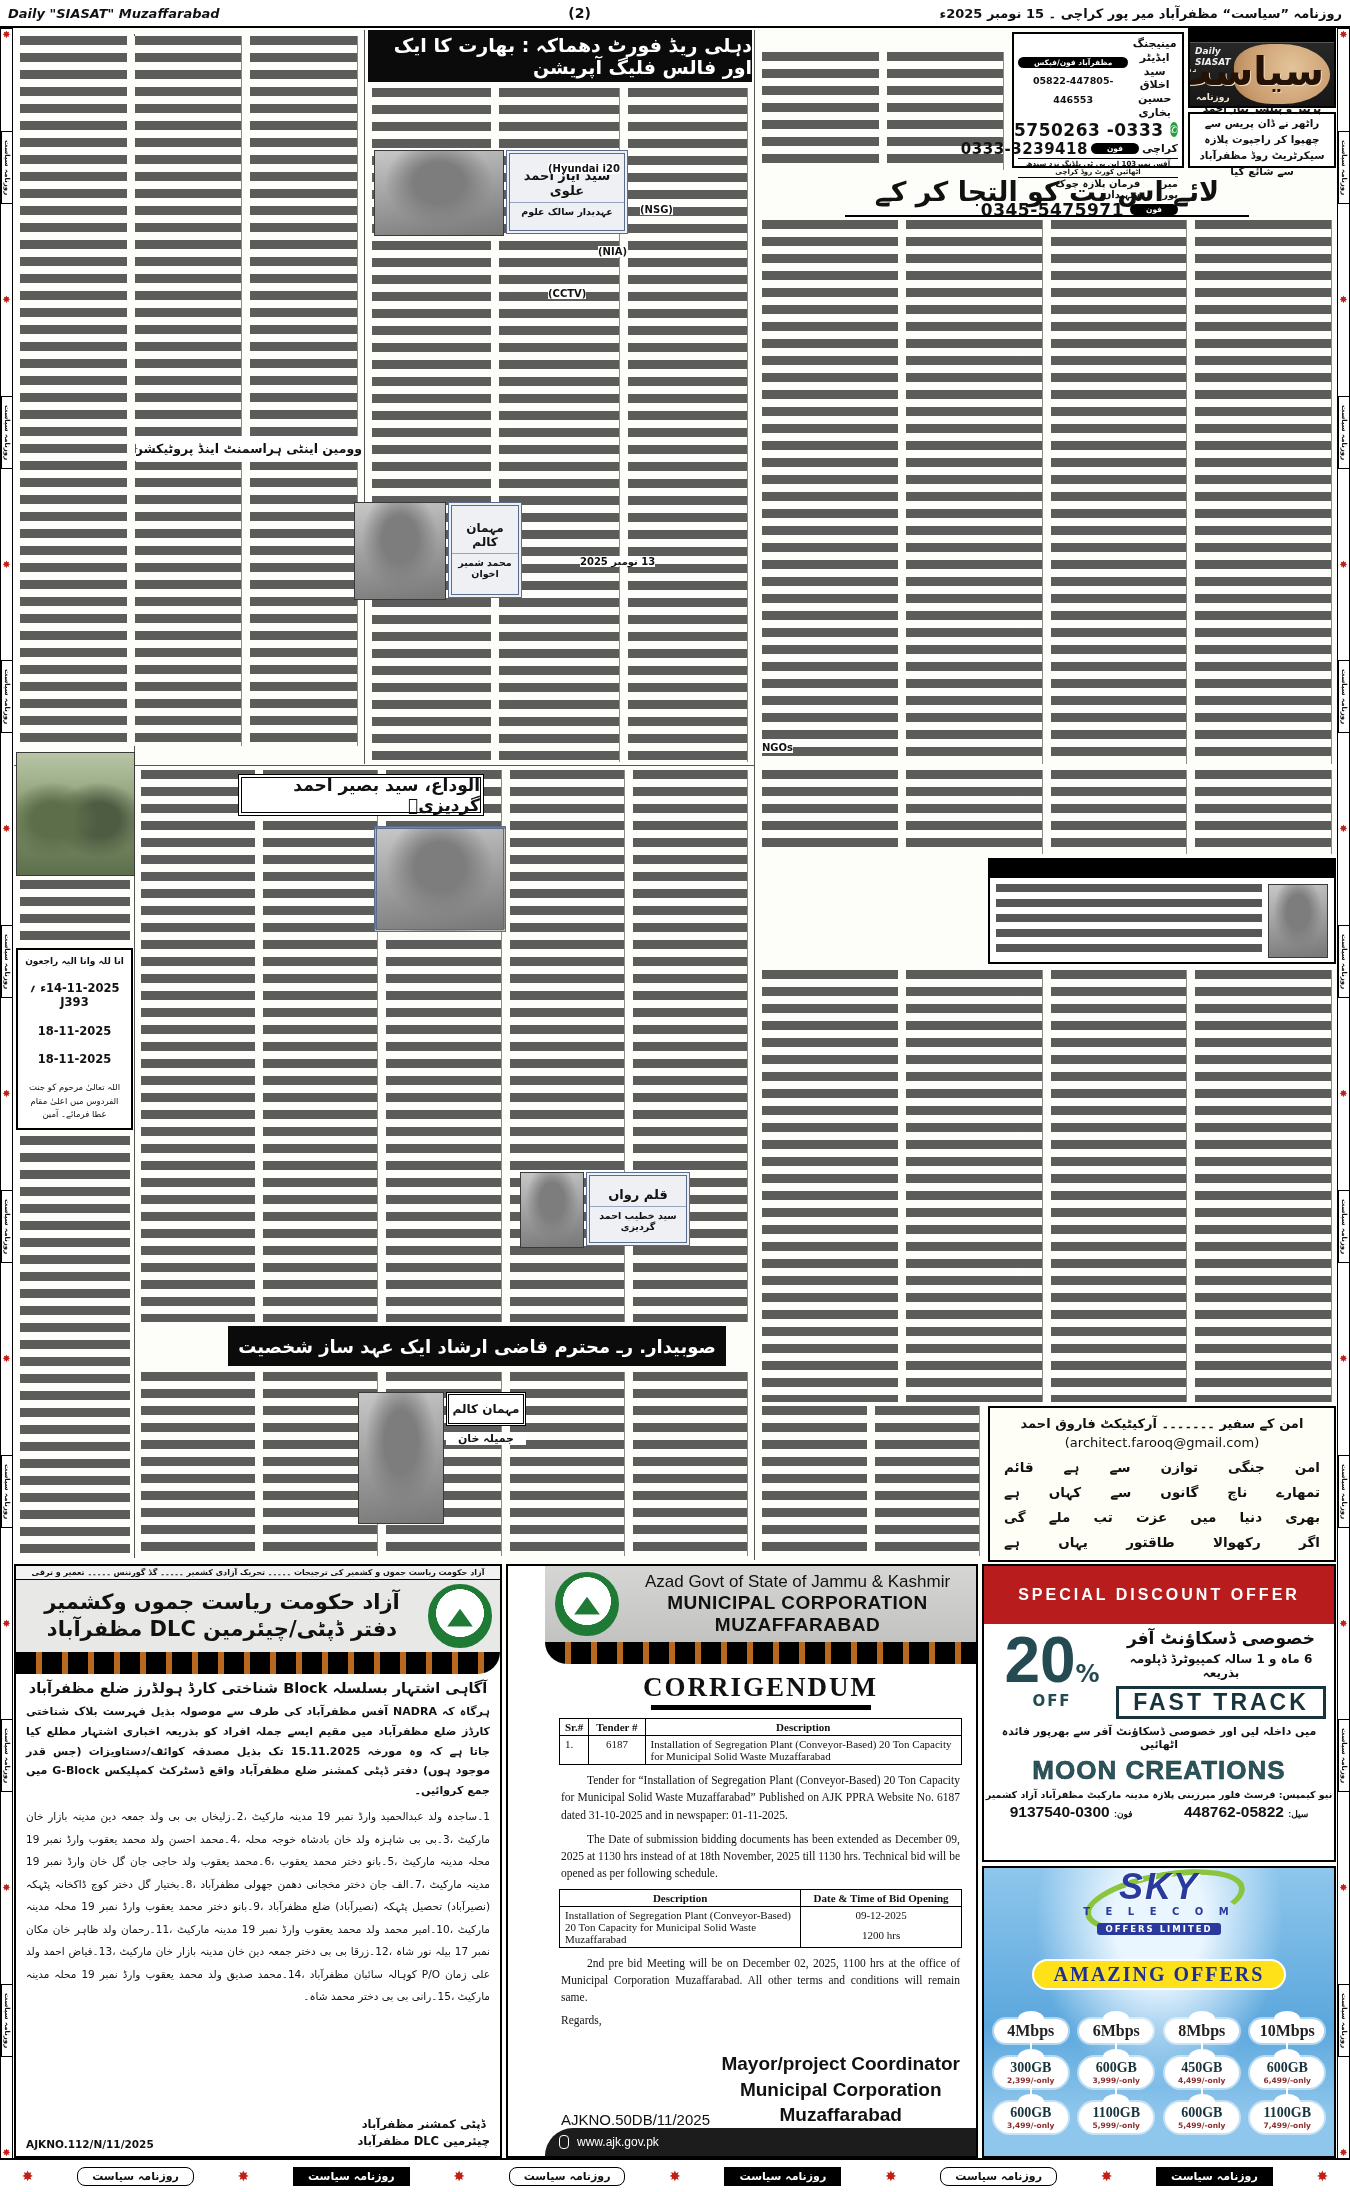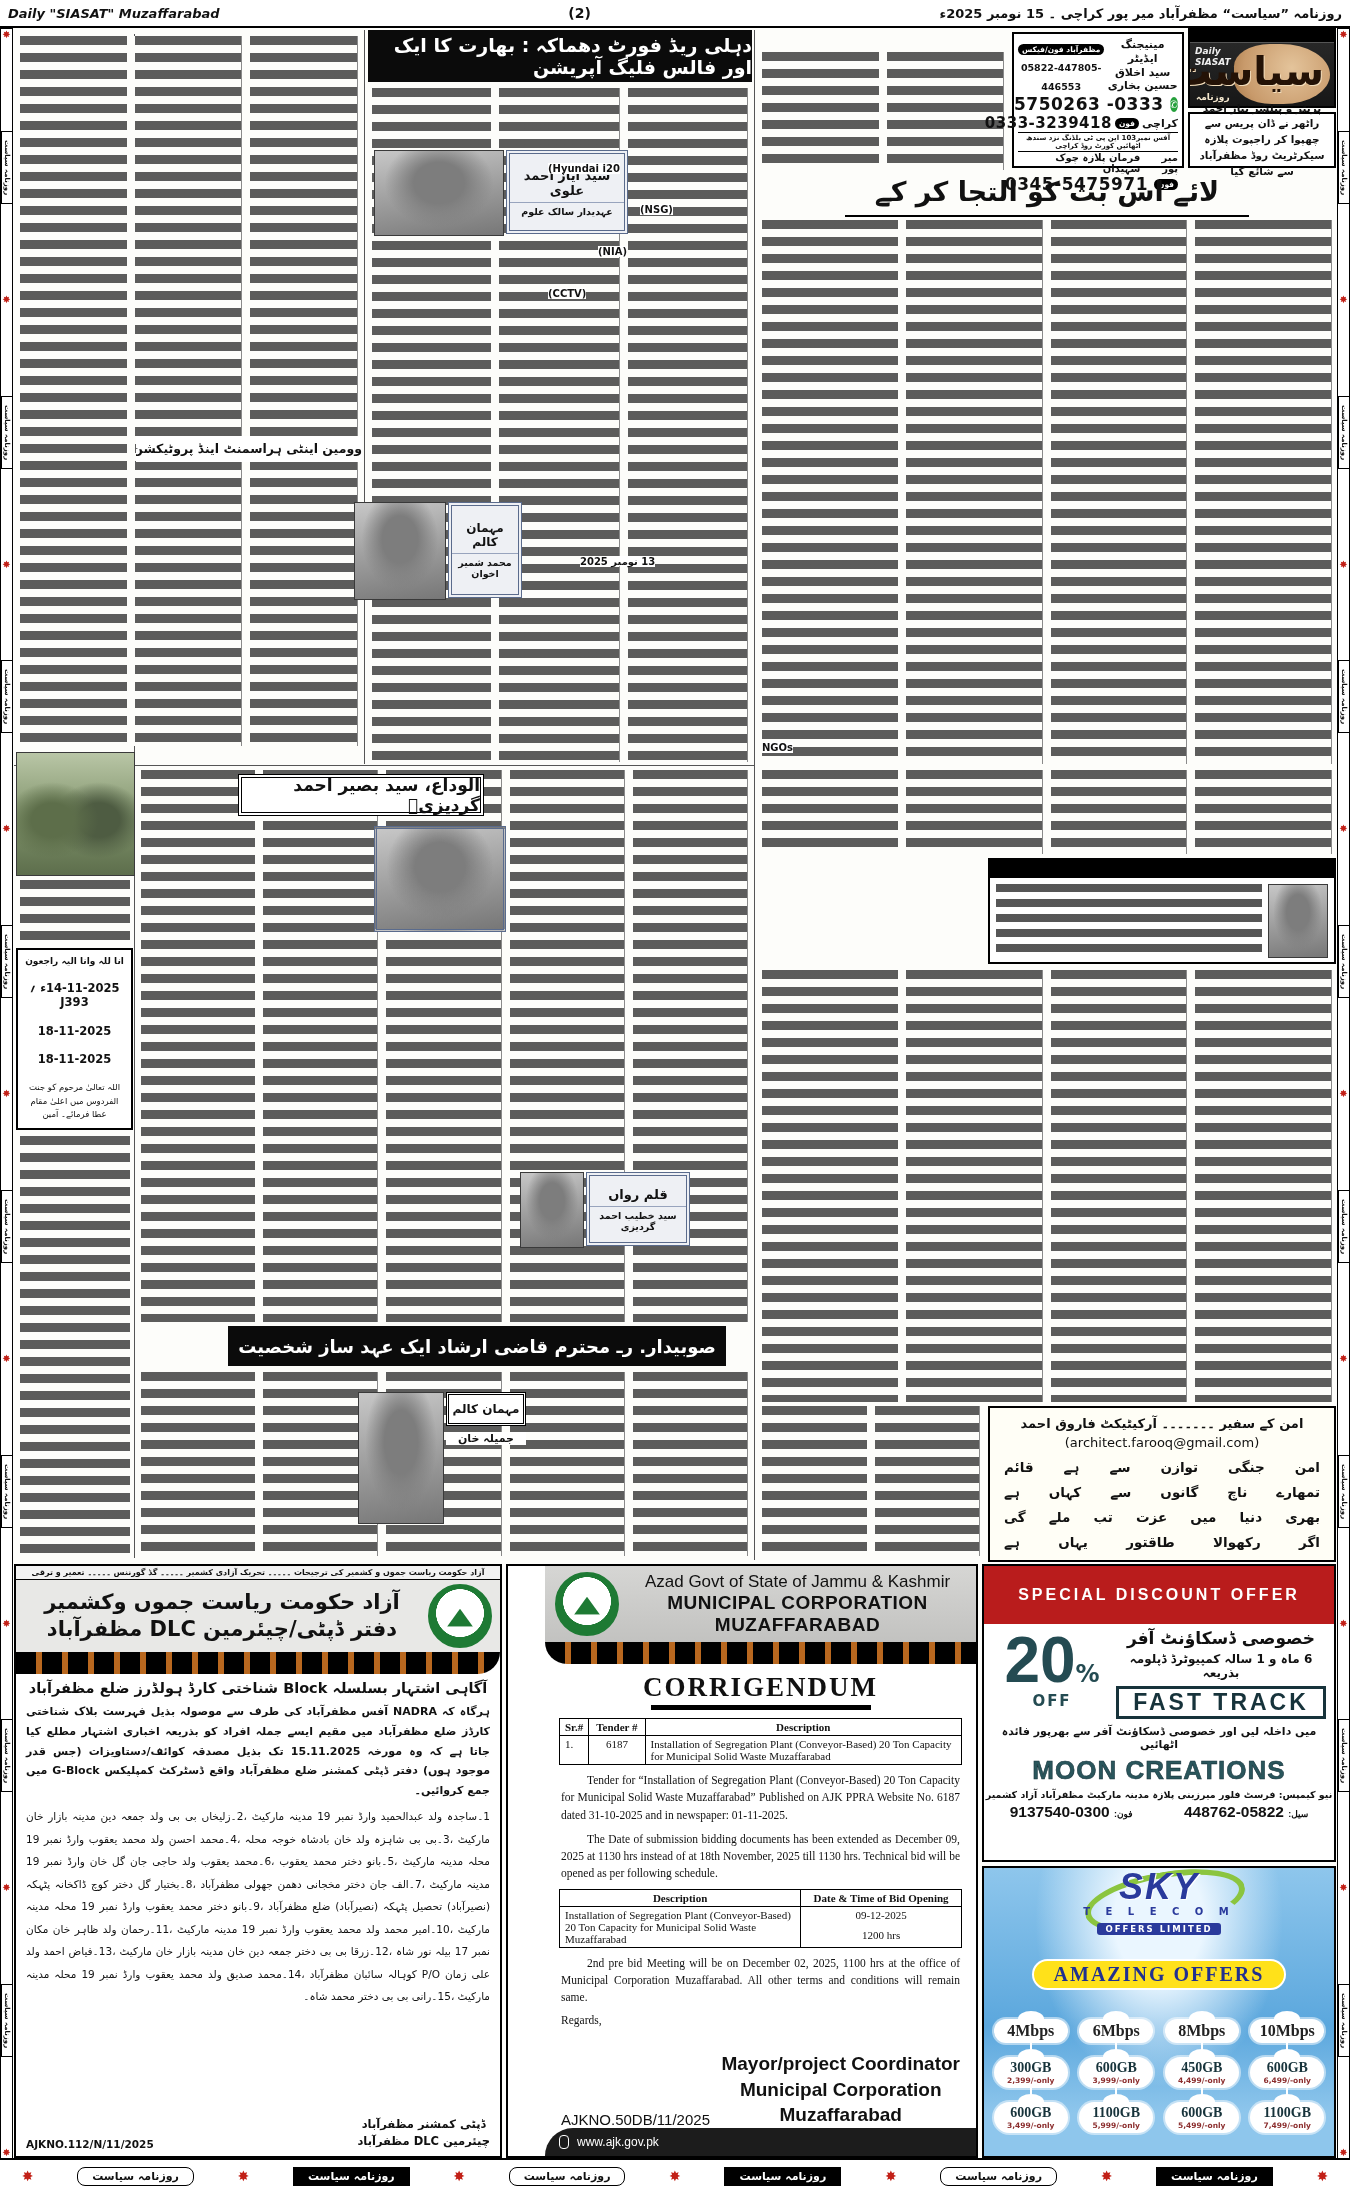--- a/index.html
+++ b/index.html
@@ -45,21 +45,21 @@
   .leadline span{display:inline-block;font-size:27px;font-weight:bold;direction:rtl;
     border-bottom:2.5px solid #000;padding:0 30px 8px;}
   .subhead{position:absolute;font-weight:bold;direction:rtl;text-align:center;background:#fff;font-size:12.5px;
     white-space:nowrap;overflow:hidden;}
   .boxhead{position:absolute;border:4px double #000;background:#fff;display:flex;align-items:center;justify-content:center;
     font-size:17px;font-weight:bold;direction:rtl;box-sizing:border-box;}
   .term{position:absolute;background:#fff;font-weight:bold;font-size:10px;white-space:nowrap;}
   
   .contactbox{border:2px solid #000;padding:3px 4px;direction:rtl;display:flex;flex-direction:column;justify-content:space-between;}
   .crow{display:flex;align-items:center;justify-content:space-between;gap:3px;}
-  .chip{background:#000;color:#fff;font-size:7.5px;font-weight:bold;padding:1px 4px;border-radius:6px;white-space:nowrap;}
+  .chip{background:#000;color:#fff;font-size:7.5px;font-weight:bold;padding:1px 16px;border-radius:6px;white-space:nowrap;}
   .cnum{font-weight:bold;font-size:15px;letter-spacing:.5px;white-space:nowrap;}
   .cnum.big{font-size:17px;}
   .cname{font-size:11px;font-weight:bold;text-align:center;line-height:1.25;}
   .ctiny{font-size:7px;font-weight:bold;text-align:center;border-top:1px solid #000;border-bottom:1px solid #000;padding:1px 0;}
   .wa{width:15px;height:15px;border-radius:50%;background:#25a03c;color:#fff;font-size:10px;display:inline-flex;
     align-items:center;justify-content:center;}
   .logobox{border:2px solid #000;background:linear-gradient(#2b2b2b,#171717);overflow:hidden;position:relative;}
   .logobox .slug{height:12px;background:#000;border-bottom:1px solid #555;}
   .logobox .den{position:absolute;left:5px;top:16px;color:#eee;font-size:9px;font-weight:bold;font-style:italic;line-height:1.2;}
   .logobox .map{position:absolute;right:4px;top:14px;width:96px;height:60px;border-radius:42% 58% 55% 45%;

